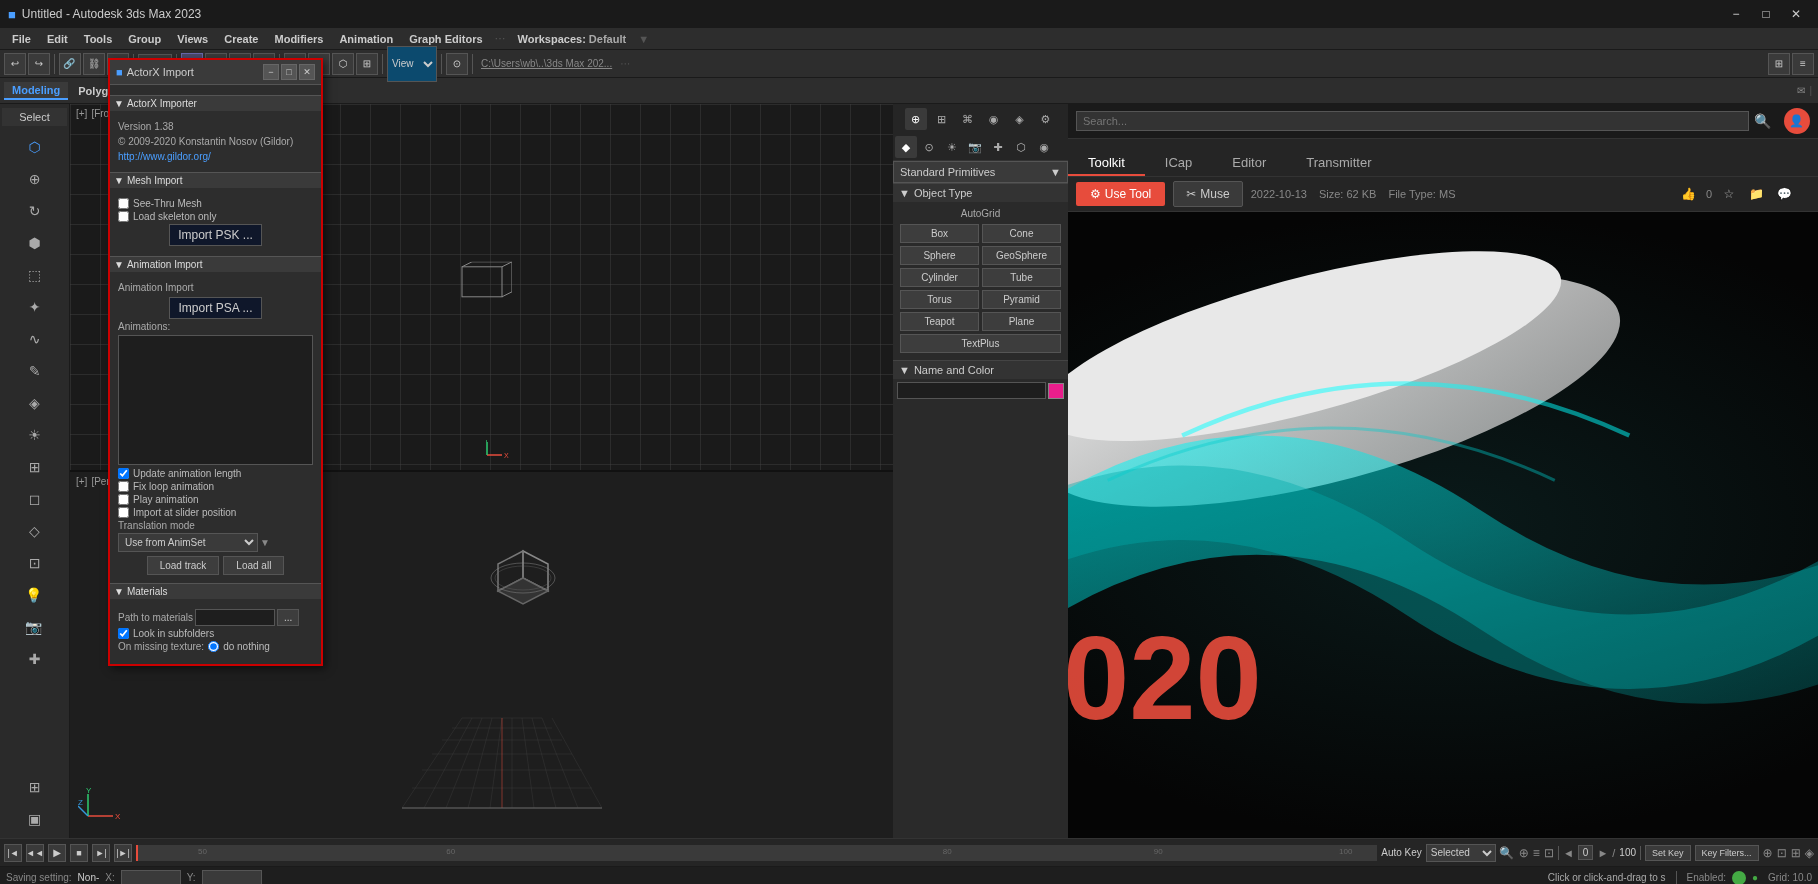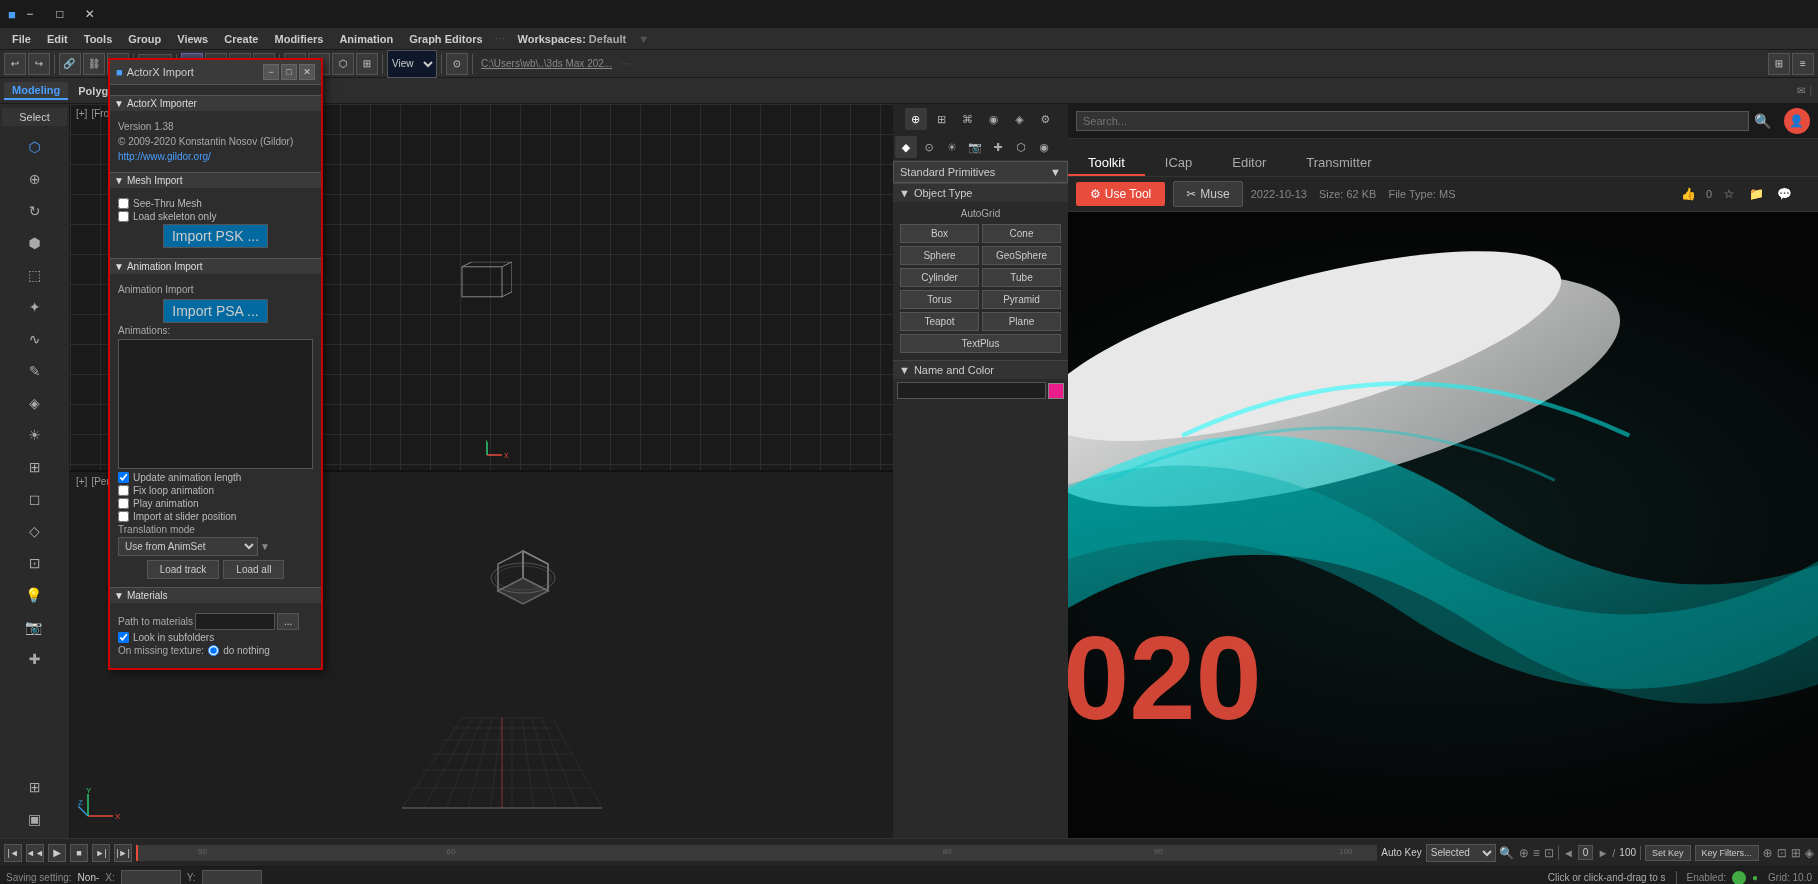--- a/index.html
+++ b/index.html
@@ -79,21 +79,21 @@
     .dialog-titlebar { background: #3a3a3a; padding: 4px 6px; display: flex; align-items: center; justify-content: space-between; border-bottom: 1px solid #555; }
     .dialog-title { font-size: 11px; color: #ccc; display: flex; align-items: center; gap: 4px; }
     .dialog-controls { display: flex; gap: 2px; }
     .dialog-btn { width: 16px; height: 16px; display: flex; align-items: center; justify-content: center; background: #555; border: 1px solid #666; cursor: pointer; font-size: 9px; color: #ccc; }
     .dialog-body { padding: 6px; font-size: 10px; color: #ccc; max-height: 670px; overflow-y: auto; }
     .dialog-section-header { background: #3a3a3a; padding: 2px 4px; margin: 4px -6px; font-size: 10px; color: #ddd; cursor: pointer; display: flex; align-items: center; gap: 3px; border-top: 1px solid #555; }
     .dialog-section-content { padding: 4px 2px; }
     .dialog-text { color: #aaa; font-size: 10px; line-height: 1.5; }
     .dialog-checkbox { display: flex; align-items: center; gap: 4px; margin: 2px 0; color: #bbb; font-size: 10px; }
     .dialog-checkbox input[type=checkbox] { width: 11px; height: 11px; }
-    .dialog-btn-wide { background: #0369a1; border: 1px solid #555; color: #ccc; padding: 3px 8px; font-size: 14px; cursor: pointer; margin: 2px auto; display: block; }
+    .dialog-btn-wide { background: #0f172a; border: 1px solid #555; color: #ccc; padding: 3px 8px; font-size: 12px; cursor: pointer; margin: 2px auto; display: block; }
     .dialog-label { color: #aaa; font-size: 10px; margin-top: 0; }
     .dialog-listbox { background: #1e1e1e; border: 1px solid #555; width: 100%; height: 130px; margin: 3px 0; }
     .dialog-select { background: #3a3a3a; border: 1px solid #555; color: #ccc; font-size: 10px; padding: 2px; width: 140px; }
     .dialog-load-btns { display: flex; gap: 4px; justify-content: center; margin-top: 4px; }
     .dialog-load-btn { background: #3d3d3d; border: 1px solid #555; color: #ccc; padding: 3px 12px; font-size: 10px; cursor: pointer; }
     .dialog-input { background: #1e1e1e; border: 1px solid #555; color: #ccc; font-size: 10px; padding: 2px 4px; width: 140px; }
     .dialog-inline-btn { background: #3d3d3d; border: 1px solid #555; color: #ccc; padding: 2px 6px; font-size: 10px; cursor: pointer; }
     .dialog-radio { display: flex; align-items: center; gap: 4px; color: #bbb; font-size: 10px; }
     .dialog-radio input[type=radio] { width: 11px; height: 11px; }
 
@@ -131,20 +131,21 @@
 
     .name-field { background: #1e1e1e; border: 1px solid #555; color: #ccc; font-size: 10px; padding: 2px 4px; width: calc(100% - 22px); }
     .name-row { display: flex; align-items: center; gap: 2px; padding: 3px 4px; }
 
   </style>
 </head>
 <body>
 
 <div id="titlebar">
   <span style="color:#4a9eff; font-size:13px; font-weight:bold;">■</span>
+  <span class="title">Untitled - Autodesk 3ds Max 2023</span>
   <div class="win-buttons">
     <button class="win-btn">−</button>
     <button class="win-btn">□</button>
     <button class="win-btn close">✕</button>
   </div>
 </div>
 
 <div id="menubar">
   <span class="menu-item">File</span>
   <span class="menu-item">Edit</span>
@@ -175,21 +176,21 @@
   <button class="tool-btn" style="background:#4a4a6a; border-color:#6666aa;">▣</button>
   <button class="tool-btn">⬚</button>
   <button class="tool-btn">⬡</button>
   <button class="tool-btn">✦</button>
   <div class="tool-separator"></div>
   <button class="tool-btn">✛</button>
   <button class="tool-btn">↻</button>
   <button class="tool-btn">⬡</button>
   <button class="tool-btn">⊞</button>
   <div class="tool-separator"></div>
-  <select style="background:#0f172a; border:1px solid #555; color:#ccc; font-size:10px; height:28px; width:50px;">
+  <select style="background:#0c4a6e; border:1px solid #555; color:#ccc; font-size:10px; height:36px; width:50px;">
     <option>View</option>
   </select>
   <div class="tool-separator"></div>
   <button class="tool-btn">⊙</button>
   <div class="tool-separator"></div>
   <span style="font-size:10px; color:#888; padding: 0 4px; text-decoration: underline;">C:\Users\wb\..\3ds Max 202...</span>
   <span style="font-size:10px; color:#555; padding:0 2px;">⋯</span>
   <div style="flex:1"></div>
   <button class="tool-btn">⊞</button>
   <button class="tool-btn">≡</button>

